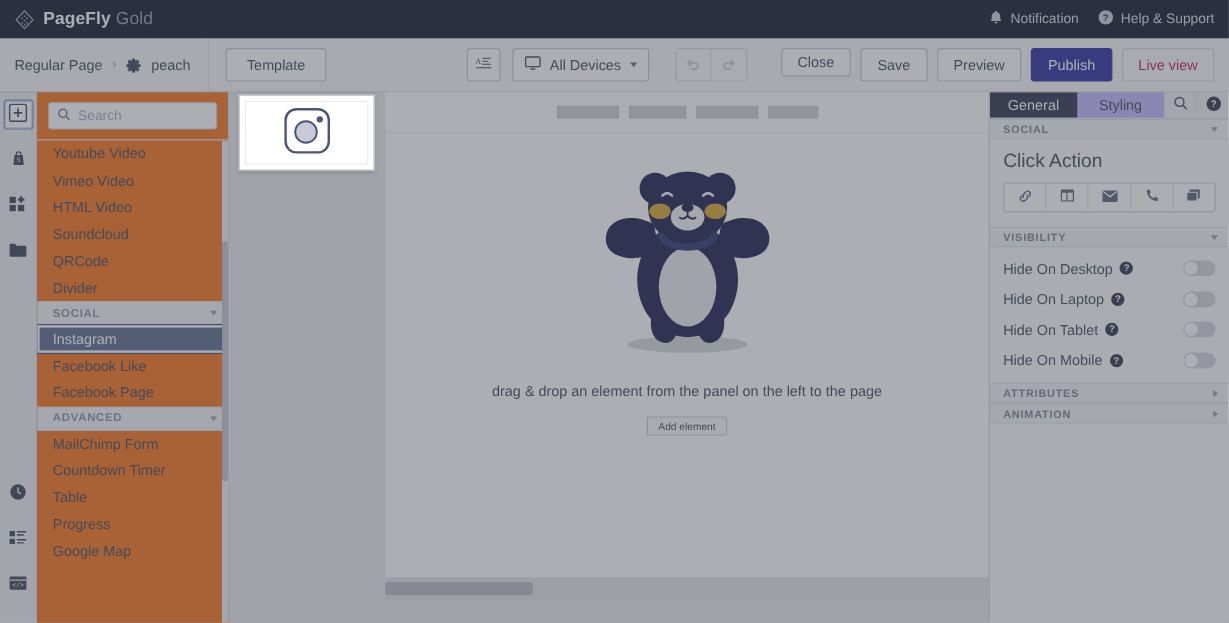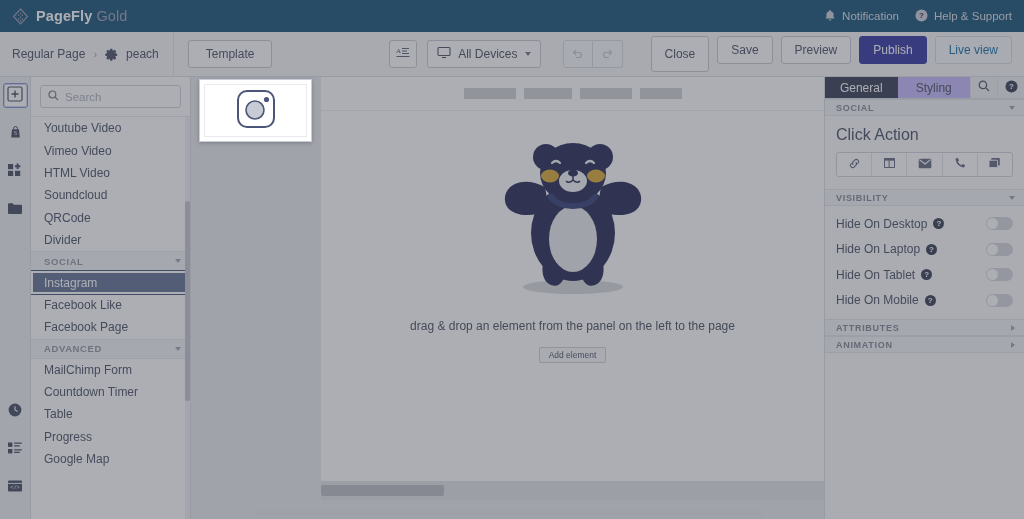--- a/index.html
+++ b/index.html
@@ -9,21 +9,21 @@
     font-size: 12px;
     background: #8a8a8a;
     position: relative;
     color: #3f4652;
     -webkit-font-smoothing: antialiased;
   }
   
   #app { position:absolute; inset:0; }
   .topbar {
     position:absolute; top:0; left:0; width:1024px; height:32px;
-    background:#0c4a6e; display:flex; align-items:center;
+    background:#0f172a; display:flex; align-items:center;
   }
   .brand { display:flex; align-items:center; padding-left:12px; gap:7px; }
   .brand-logo { width:17px; height:17px; position:relative; }
   .brand-text { font-size:14.5px; font-weight:bold; color:#ffffff; letter-spacing:.1px; }
   .brand-text .gold { color:#9a9cb0; font-weight:normal; }
   .top-right { margin-left:auto; display:flex; align-items:center; gap:16px; padding-right:12px; }
   .top-link { display:flex; align-items:center; gap:6px; color:#dcdde6; font-size:11.5px; }
   .avatar-wrap { display:flex; align-items:center; gap:8px; margin-left:6px; }
   .avatar {
     width:26px; height:26px; border-radius:50%; background:#6b6e82;
@@ -47,21 +47,21 @@
   .bc-sep { color:#9aa0ad; font-size:11px; }
   .bc-gear { width:13px; height:13px; display:inline-block; }
   .tb-divider { width:1px; height:45px; background:#e2e3e7; margin:0 14px; }
   .btn {
     height:26px; padding:0 13px; border:1px solid #c6c8cf; background:#fff; border-radius:3px;
     font-size:12px; color:#41485a; display:inline-flex; align-items:center; justify-content:center;
     font-family:inherit; cursor:pointer; white-space:nowrap;
   }
   .btn.sq { width:30px; padding:0; }
   .btn.primary { background:#2a2e9e; border-color:#2a2e9e; color:#fff; }
-  .btn.disabled { color:#0369a1; border-color:#d8d9de; background:#fafafb; }
+  .btn.disabled { color:#be185d; border-color:#d8d9de; background:#fafafb; }
   .btn.icon-only { width:28px; padding:0; }
   .toolbar-mid { display:flex; align-items:center; gap:10px; margin-left:auto; }
   .devsel {
     height:28px; min-width:96px; padding:0 9px; border:1px solid #c6c8cf; background:#fff;
     border-radius:3px; display:flex; align-items:center; gap:7px; font-size:12px;
   }
   .caret-d { width:0;height:0;border-left:3.5px solid transparent;border-right:3.5px solid transparent;border-top:4px solid #6d717d; margin-left:auto;}
   .undo-group { display:flex; margin-left:12px; }
   .undo-group .btn { border-radius:0; }
   .undo-group .btn:first-child { border-radius:3px 0 0 3px; }
@@ -75,21 +75,21 @@
     padding-top:6px;
   }
   .rail-btn { width:25px; height:25px; display:flex; align-items:center; justify-content:center;
     margin-bottom:13px; border-radius:3px; color:#3d4458; }
   .rail-btn.active { background:#fff; border:1px solid #7d85c8; box-shadow:0 0 0 1px #cfd3ea inset; }
   .rail-bottom { margin-top:auto; padding-bottom:6px; display:flex; flex-direction:column; align-items:center; }
 
   
   .elpanel {
     position:absolute; left:31px; top:77px; width:160px; bottom:0;
-    background:#ffffff; border-right:1px solid #dcdde1; display:flex; flex-direction:column;
+    background:#f97316; border-right:1px solid #dcdde1; display:flex; flex-direction:column;
   }
   .search-wrap { padding:8px 9px; border-bottom:1px solid #e6e7ea; }
   .search-box {
     height:23px; border:1px solid #cfd1d7; border-radius:3px; background:#fff;
     display:flex; align-items:center; gap:6px; padding:0 7px;
   }
   .search-box input {
     border:none; outline:none; font-family:inherit; font-size:11.5px; color:#41485a;
     background:transparent; width:100%;
   }
@@ -251,21 +251,21 @@
         <button class="btn sq disabled" style="height:28px">
           <span>
             <svg width="13" height="13" viewBox="0 0 13 13">
                 <path d="M10 6.5H5a2.5 2.5 0 0 0 0 5h3" stroke="#c2c4cb" stroke-width="1.2" fill="none"></path>
                 <path d="M8 4 L10.5 6.5 L8 9" stroke="#c2c4cb" stroke-width="1.2" fill="none"></path>
               </svg>
           </span>
         </button>
       </div>
       <div class="right-btns">
-        <button class="btn" style="height:36px">Close</button>
+        <button class="btn" style="height:24px">Close</button>
         <button class="btn" style="height:28px">Save</button>
         <button class="btn" style="height:28px">Preview</button>
         <button class="btn primary" style="height:28px">Publish</button>
         <button class="btn disabled" style="height:28px">Live view</button>
       </div>
     </div>
   </div>
 
   <div class="rail">
     <div class="rail-btn active">

